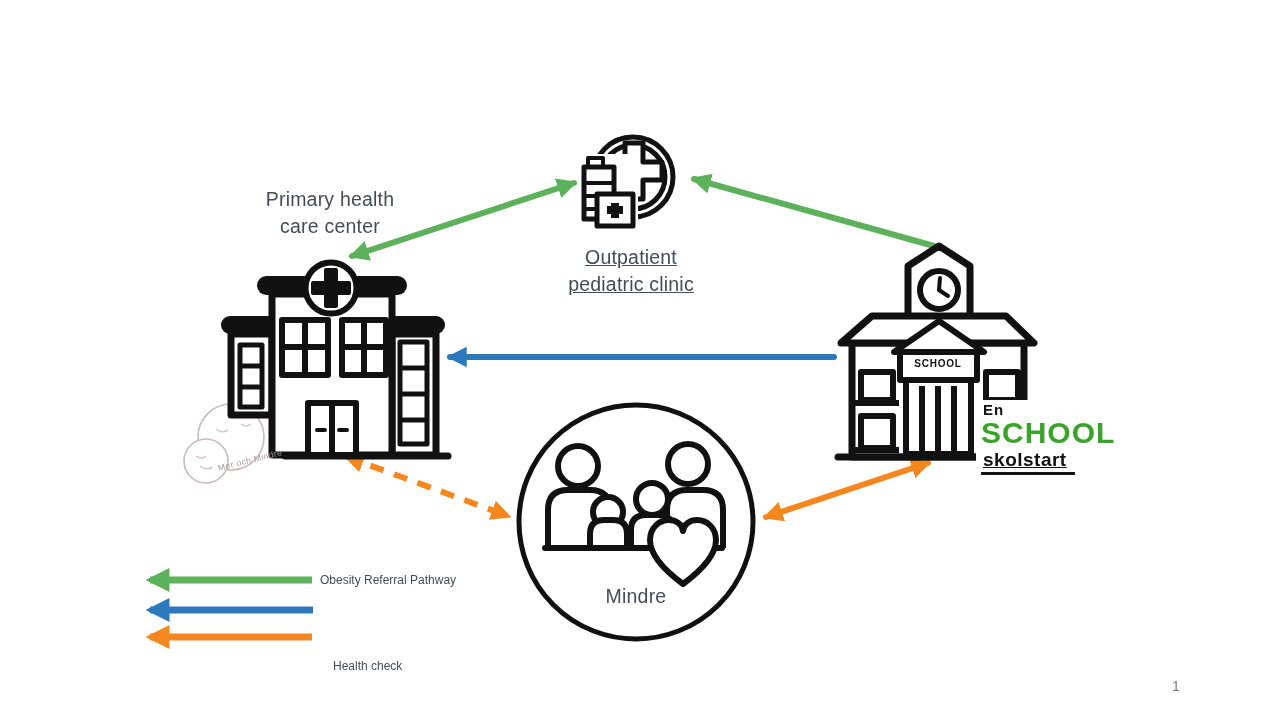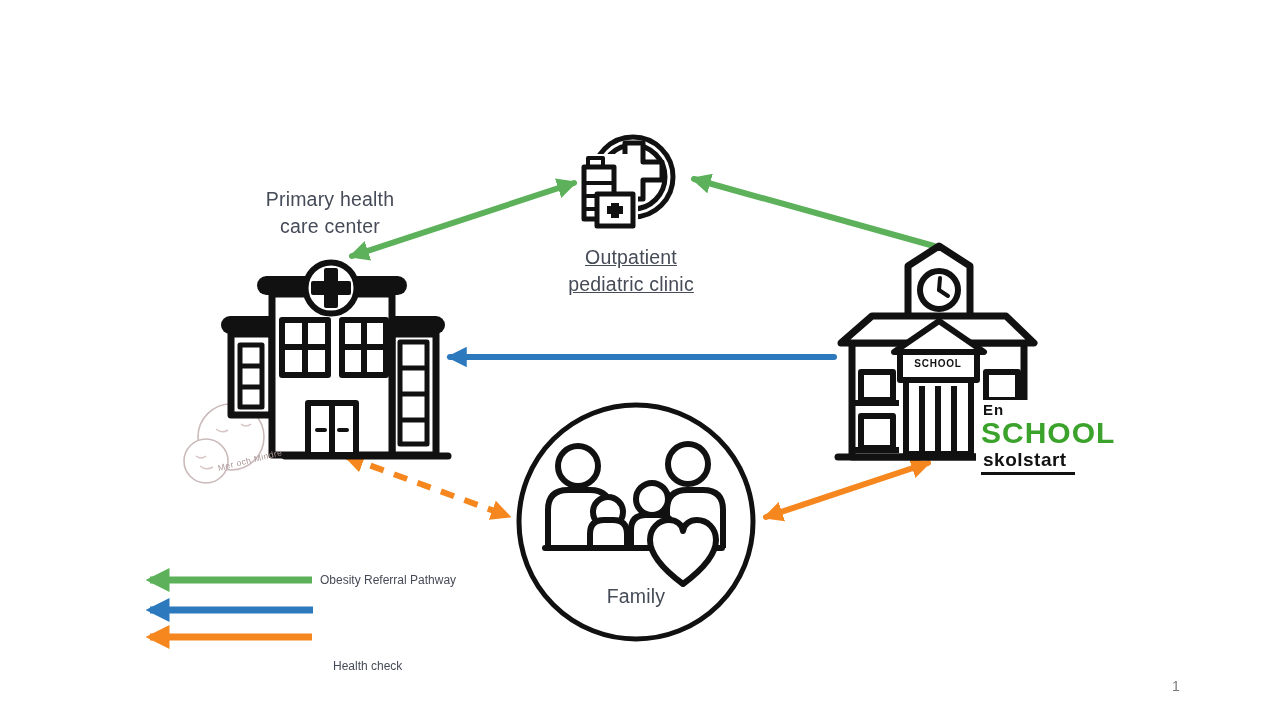--- a/index.html
+++ b/index.html
@@ -19,21 +19,21 @@
     position:absolute;left:938px;top:358px;transform:translateX(-50%);
     font-size:10px;font-weight:bold;color:#111;letter-spacing:.8px;
   }
   #family-label{top:583px;left:636px;}
   #frisk-logo{
     position:absolute;left:977px;top:400px;width:118px;background:#fff;padding:2px 0 4px 4px;
     line-height:1;text-align:left;
   }
   #frisk-word1{font-size:15px;font-weight:bold;color:#111;display:block;margin:0 0 1px 2px;letter-spacing:1px;}
   #frisk-word2{font-size:30px;font-weight:bold;color:#3BA32C;display:block;letter-spacing:1px;margin:0 0 2px 0;}
-  #frisk-word3{font-size:19px;font-weight:bold;color:#111;display:inline-block;border-bottom:3px solid #111;padding:0 8px 3px 2px;letter-spacing:.5px;}
+  #frisk-word3{font-size:19px;font-weight:bold;color:#111;display:inline-block;border-bottom:3px solid #111;padding:0 8px 3px 2px;letter-spacing:.5px;text-decoration:underline;}
   #mm-text{
     position:absolute;left:218px;top:463px;font-size:8.5px;color:#ab9595;
     transform:rotate(-14deg);transform-origin:left center;letter-spacing:.5px;
   }
   #page-number{
     position:absolute;left:1172px;top:678px;font-size:14px;color:#7a7a7a;
   }
 </style>
 </head>
 <body>
@@ -200,21 +200,21 @@
   </svg>
 
   <div class="label" style="left:330px;top:186px;">Primary health
 care center</div>
 
   <div class="label" style="left:631px;top:244px;text-decoration:underline;">Outpatient
 pediatric clinic</div>
 
   <div id="school-sign">SCHOOL</div>
 
-  <div class="label" id="family-label">Family</div>
+  <div class="label" id="family-label">Mindre</div>
 
   <div class="legend-label" style="left:320px;top:570px;">Obesity Referral Pathway</div>
   <div class="legend-label" style="left:333px;top:656px;">Health check</div>
 
   <div id="frisk-logo">
     <span id="frisk-word1">En</span>
     <span id="frisk-word2">SCHOOL</span>
     <span id="frisk-word3">skolstart</span>
   </div>
 

